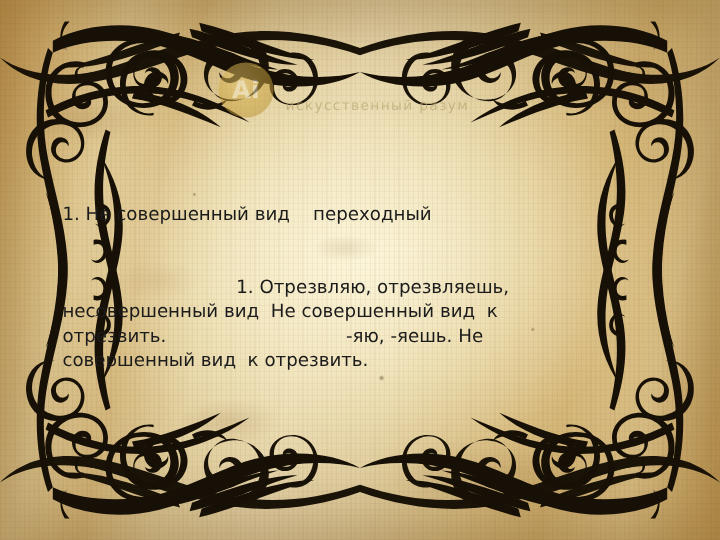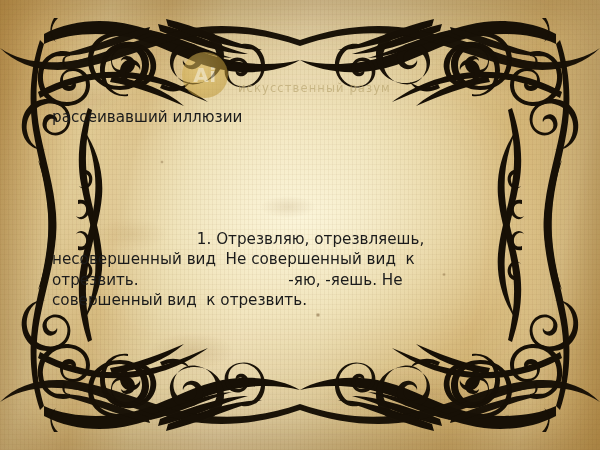--- a/index.html
+++ b/index.html
@@ -177,18 +177,18 @@
   </div>
 
   <div id="watermark">
     <div id="wm-badge">
       <span>Ai</span>
     </div>
     <div id="wm-sub">искусственный  разум</div>
   </div>
 
   <div id="content">
-    <p class="para">рассеивавший иллюзии</p>
     <div class="spacer"></div>
+    <p class="para">1. Не совершенный вид    переходный</p>
     <p class="para">                              1. Отрезвляю, отрезвляешь, несовершенный вид  Не совершенный вид  к отрезвить.                               -яю, -яешь. Не совершенный вид  к отрезвить.</p>
   </div>
 
 </div>
 
 </body></html>

